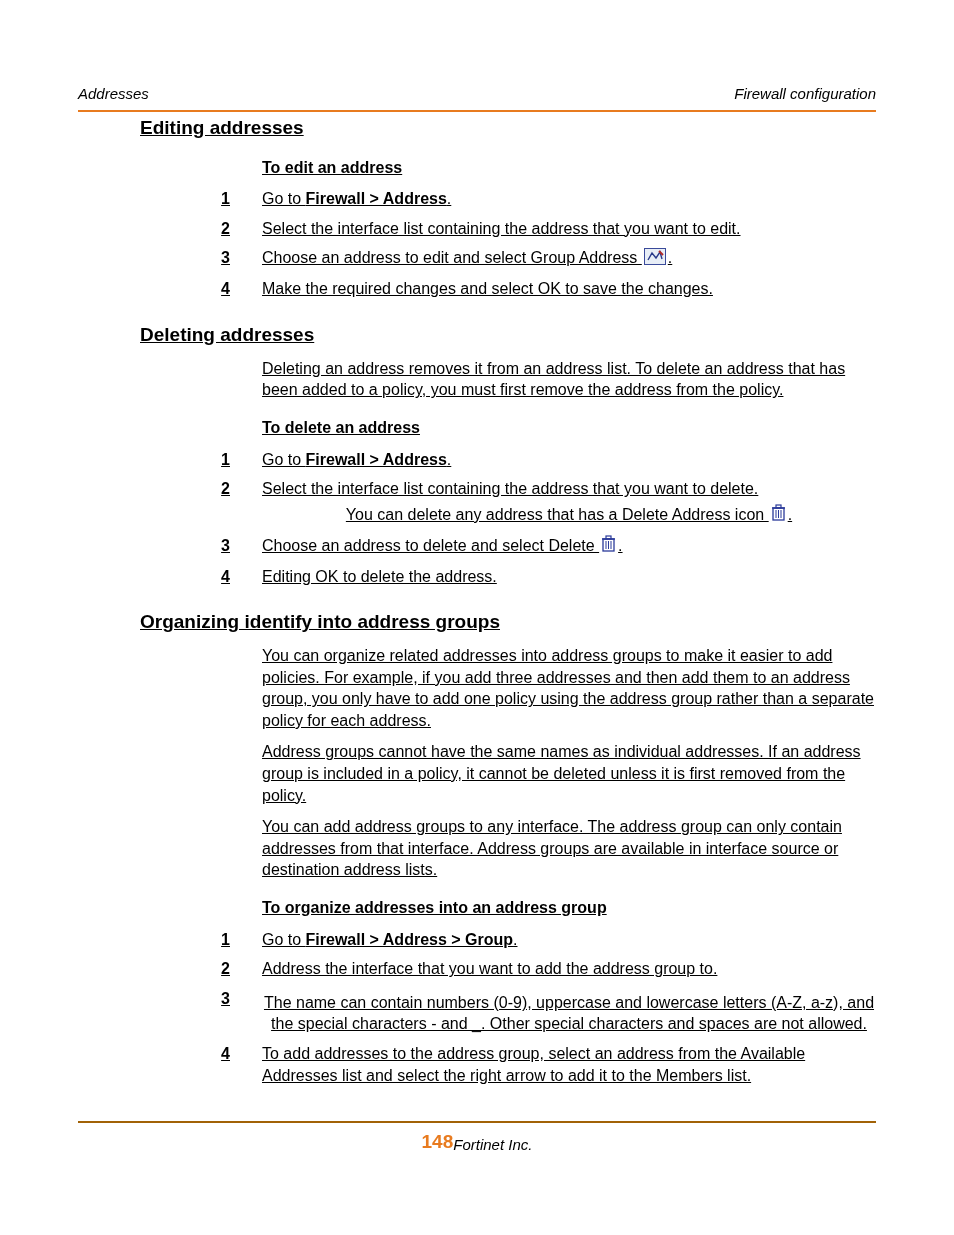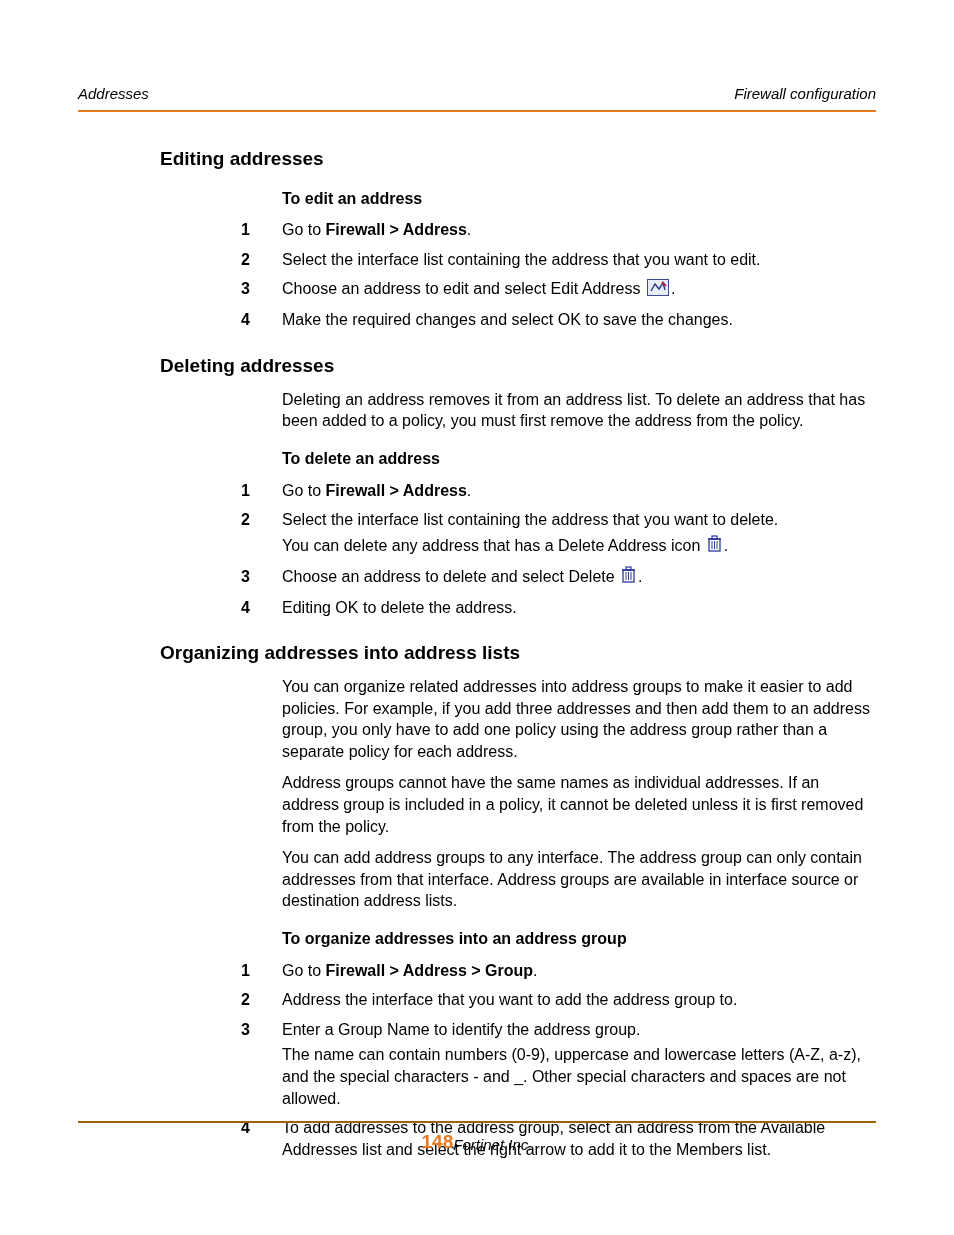--- a/index.html
+++ b/index.html
@@ -5,42 +5,43 @@
   html, body {
     margin: 0;
     padding: 0;
     background: #fff;
   }
   .page {
     width: 954px;
     height: 1235px;
     position: relative;
     box-sizing: border-box;
-    padding: 86px 78px 60px 80px;
+    padding: 86px 78px 60px 60px;
     font-family: Arial, Helvetica, sans-serif;
     color: #000;
     font-size: 16px;
     line-height: 1.35;
+    text-decoration: underline;
   }
 
   .running-header {
     position: absolute;
     top: 84px;
     left: 78px;
     right: 78px;
     display: flex;
     justify-content: space-between;
     font-style: italic;
     font-size: 15px;
     border-bottom: 2px solid #e87b1f;
     padding-bottom: 6px;
   }
 
   .content {
-    margin-top: 60px;
+    margin-top: 29px;
   }
 
   h2.section-heading {
     font-size: 19px;
     font-weight: bold;
     margin: 22px 0 10px 80px;
     color: #000;
   }
   h2.section-heading.first {
     margin-top: 0;
@@ -73,20 +74,21 @@
     padding-right: 32px;
     font-weight: bold;
     font-size: 16px;
   }
   .step-text {
     flex: 1;
     font-size: 16px;
   }
   .step-text .sub {
     margin-top: 4px;
+    text-align: center;
   }
   .b { font-weight: bold; }
 
   .icon-box {
     display: inline-block;
     vertical-align: middle;
     margin: 0 2px;
   }
 
   .running-footer {
@@ -128,21 +130,21 @@
       <li>
         <div class="step-num">1</div>
         <div class="step-text"><span>Go to </span><span class="b">Firewall &gt; Address</span><span>.</span></div>
       </li>
       <li>
         <div class="step-num">2</div>
         <div class="step-text">Select the interface list containing the address that you want to edit.</div>
       </li>
       <li>
         <div class="step-num">3</div>
-        <div class="step-text"><span>Choose an address to edit and select Edit Address </span><span class="icon-box"><svg width="22" height="17" viewBox="0 0 22 17">
+        <div class="step-text"><span>Choose an address to edit and select Group Address </span><span class="icon-box"><svg width="22" height="17" viewBox="0 0 22 17">
                 <rect x="0.5" y="0.5" width="21" height="16" fill="#e8eef7" stroke="#3a4a9a"></rect>
                 <path d="M4 12 L8 5 L12 10 L16 4 L18 11" fill="none" stroke="#2a3a8a" stroke-width="1.4"></path>
                 <path d="M15 3 L19 7" stroke="#b02a2a" stroke-width="2"></path>
               </svg></span><span>.</span></div>
       </li>
       <li>
         <div class="step-num">4</div>
         <div class="step-text">Make the required changes and select OK to save the changes.</div>
       </li>
     </ol>
@@ -179,38 +181,37 @@
                 <line x1="7.5" y1="6" x2="7.5" y2="14" stroke="#2a3a9a"></line>
                 <line x1="10" y1="6" x2="10" y2="14" stroke="#2a3a9a"></line>
               </svg></span><span>.</span></div>
       </li>
       <li>
         <div class="step-num">4</div>
         <div class="step-text">Editing OK to delete the address.</div>
       </li>
     </ol>
 
-    <h2 class="section-heading">Organizing addresses into address lists</h2>
+    <h2 class="section-heading">Organizing identify into address groups</h2>
     <p class="body-para">You can organize related addresses into address groups to make it easier to add policies. For example, if you add three addresses and then add them to an address group, you only have to add one policy using the address group rather than a separate policy for each address.</p>
     <p class="body-para">Address groups cannot have the same names as individual addresses. If an address group is included in a policy, it cannot be deleted unless it is first removed from the policy.</p>
     <p class="body-para">You can add address groups to any interface. The address group can only contain addresses from that interface. Address groups are available in interface source or destination address lists.</p>
     <p class="sub-heading">To organize addresses into an address group</p>
     <ol class="steps">
       <li>
         <div class="step-num">1</div>
         <div class="step-text"><span>Go to </span><span class="b">Firewall &gt; Address &gt; Group</span><span>.</span></div>
       </li>
       <li>
         <div class="step-num">2</div>
         <div class="step-text">Address the interface that you want to add the address group to.</div>
       </li>
       <li>
         <div class="step-num">3</div>
         <div class="step-text">
-          <div>Enter a Group Name to identify the address group.</div>
           <div class="sub">The name can contain numbers (0-9), uppercase and lowercase letters (A-Z, a-z), and the special characters - and _. Other special characters and spaces are not allowed.</div>
         </div>
       </li>
       <li>
         <div class="step-num">4</div>
         <div class="step-text">To add addresses to the address group, select an address from the Available Addresses list and select the right arrow to add it to the Members list.</div>
       </li>
     </ol>
 
   </div>

